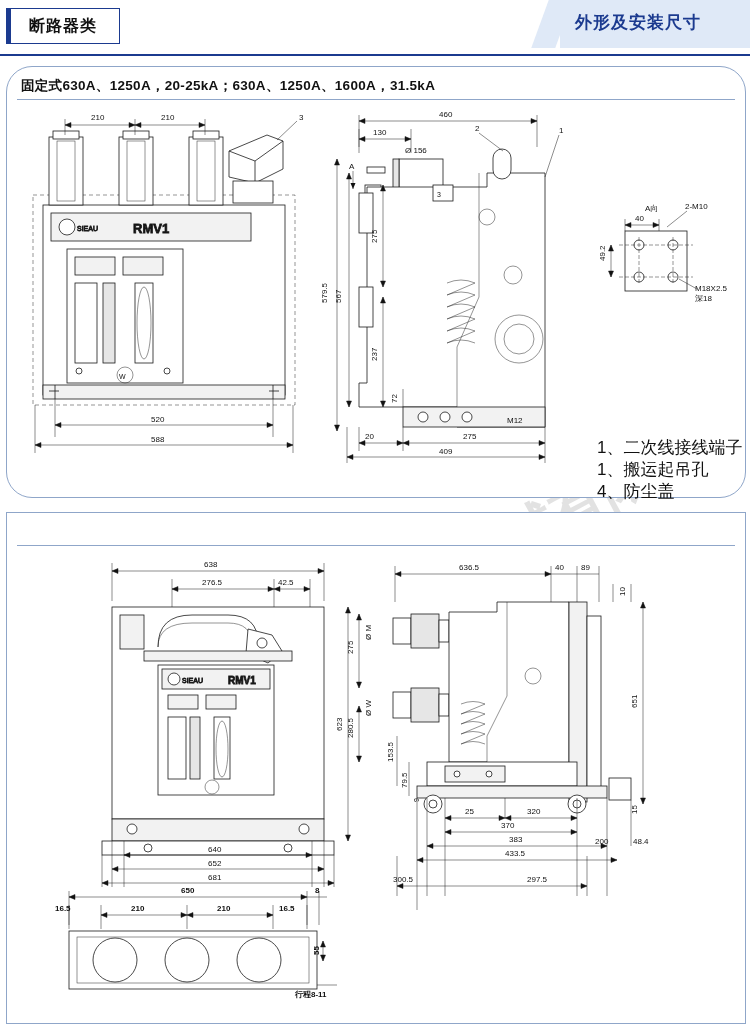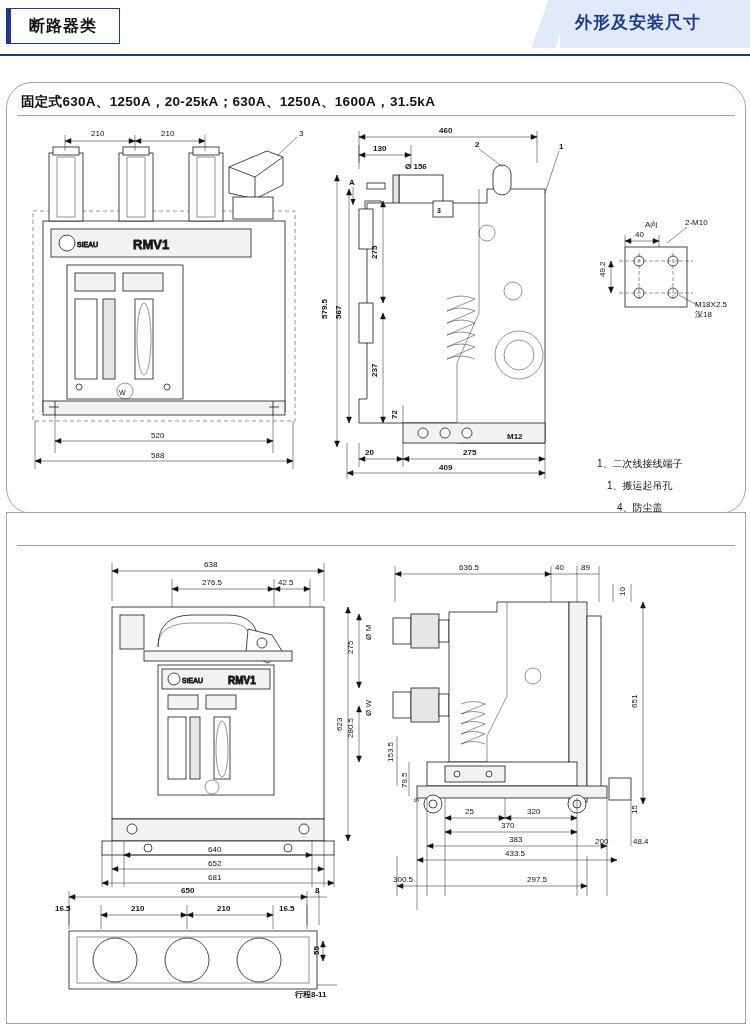--- a/index.html
+++ b/index.html
@@ -35,21 +35,21 @@
   }
   .band-title{
     position:absolute;left:575px;top:11px;width:170px;
     font-size:17px;font-weight:bold;color:#1b3a8f;text-align:left;
     letter-spacing:1px;
   }
   .hdr-rule{position:absolute;left:0;top:54px;width:750px;height:2px;background:#1b3a8f;}
 
   
   .section{position:absolute;border:1px solid #8fa6c9;background:#fff;}
-  .sec1{left:6px;top:82px;width:738px;height:430px;border-radius:26px;}
+  .sec1{left:6px;top:66px;width:738px;height:430px;border-radius:26px;}
   .sec2{left:6px;top:512px;width:738px;height:510px;}
   .sec-title{
     position:absolute;left:14px;top:10px;
     font-size:13.5px;font-weight:bold;color:#111;letter-spacing:.3px;
   }
   .sec-underline{position:absolute;left:10px;top:32px;height:1px;background:#8fa6c9;}
 
   
   .watermark{
     position:absolute;left:60px;top:270px;width:640px;height:560px;
@@ -68,21 +68,21 @@
   .ln{stroke:#1a1a1a;stroke-width:.8;fill:none;}
   .ln-thin{stroke:#2b2b2b;stroke-width:.5;fill:none;}
   .dim{stroke:#1a1a1a;stroke-width:.5;fill:none;}
   .dimtxt{font-size:8px;fill:#111;font-family:"Liberation Sans",sans-serif;}
   .dimtxt-s{font-size:7px;fill:#111;font-family:"Liberation Sans",sans-serif;}
   .fillw{fill:#ffffff;}
   .filll{fill:#f2f2f2;}
   .fillg{fill:#e6e6e6;}
 
   
-  .legend{position:absolute;left:590px;top:370px;font-size:10px;line-height:22px;color:#111;text-align:center;}
+  .legend{position:absolute;left:590px;top:370px;font-size:17px;line-height:22px;color:#111;}
 </style>
 </head>
 <body>
 
 <div class="page">
 
   <div class="header">
     <div class="cat-tab">断路器类</div>
     <div class="blue-band2"></div>
     <div class="blue-band"></div>
@@ -177,21 +177,21 @@
           <line x1="278" y1="298" x2="278" y2="346"></line>
           <line x1="20" y1="338" x2="278" y2="338"></line>
           <path d="M20 338 l6 -2.5 v5 z" fill="#111"></path>
           <path d="M278 338 l-6 -2.5 v5 z" fill="#111"></path>
         </g>
         <text x="136" y="315" class="dimtxt">520</text>
         <text x="136" y="335" class="dimtxt">588</text>
       </svg>
     </div>
 
-    <div class="draw" style="left:300px;top:40px;font-weight:bold;">
+    <div class="draw" style="left:300px;top:40px;">
       <svg width="290" height="390" viewBox="0 0 290 390">
 
         <g class="dim">
           <line x1="52" y1="8" x2="52" y2="40"></line>
           <line x1="230" y1="8" x2="230" y2="40"></line>
           <line x1="52" y1="14" x2="230" y2="14"></line>
           <path d="M52 14 l6 -2.5 v5 z" fill="#111"></path>
           <path d="M230 14 l-6 -2.5 v5 z" fill="#111"></path>
         </g>
         <text x="132" y="10" class="dimtxt">460</text>

